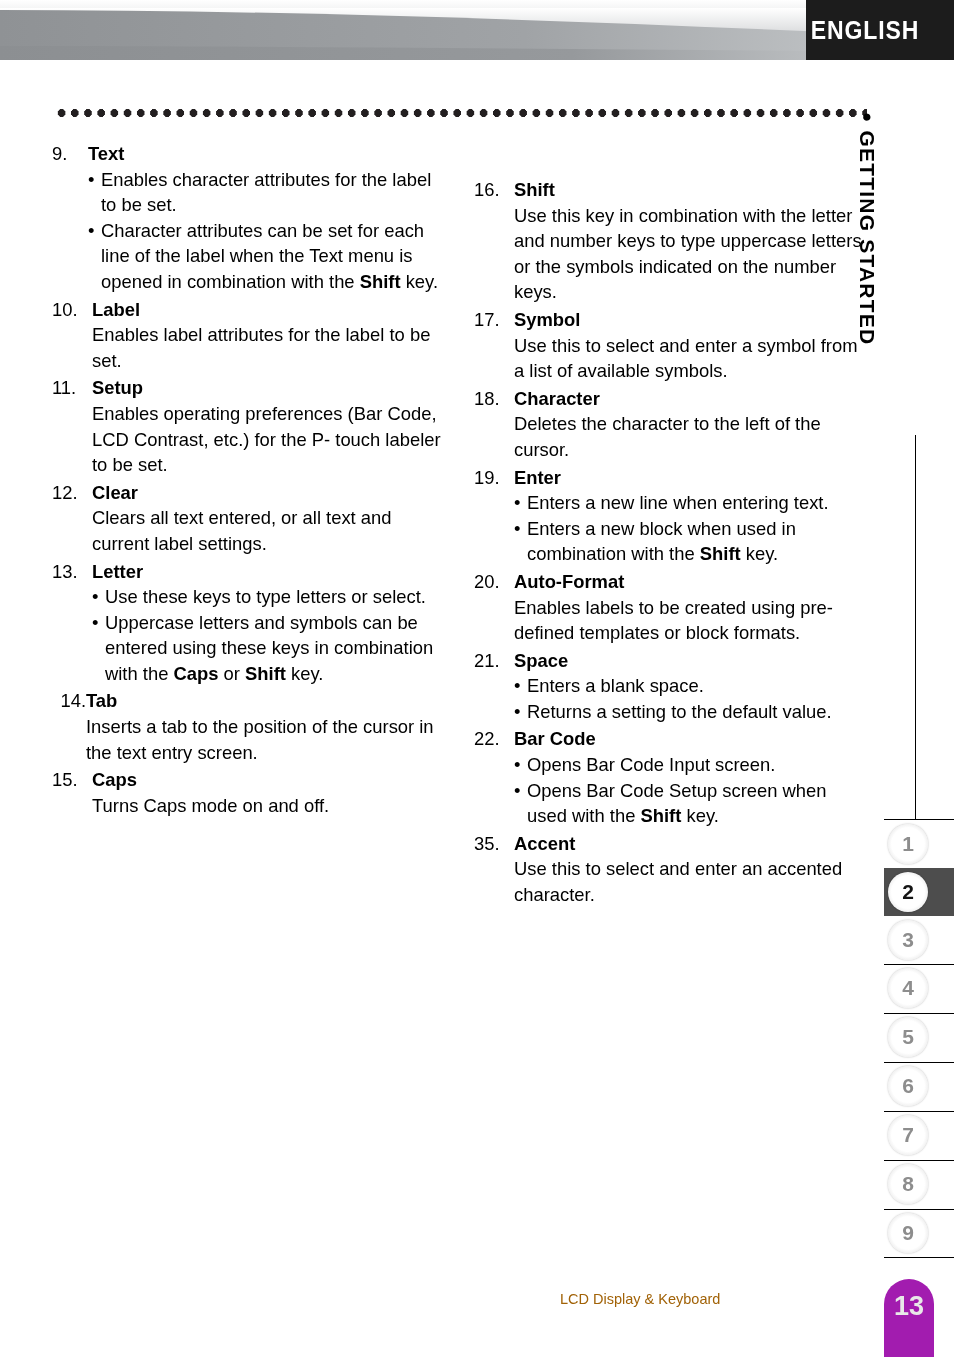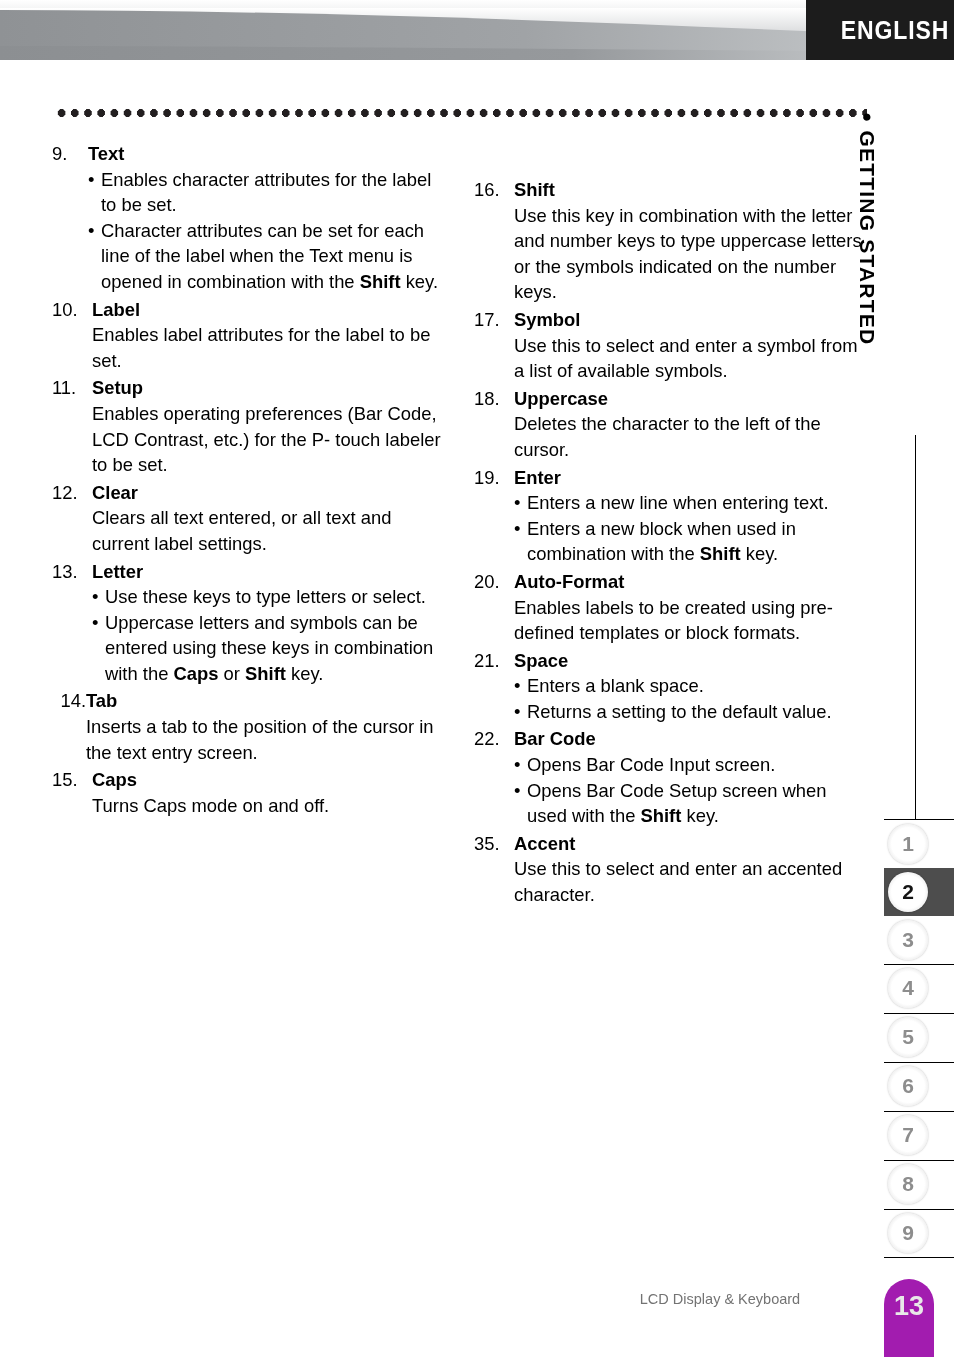--- a/index.html
+++ b/index.html
@@ -10,21 +10,21 @@
     color:#000;
     overflow:hidden;
   }
 
   
   #banner{position:absolute;left:0;top:0;width:954px;height:60px;overflow:hidden;}
   #banner svg{display:block;}
 
   #lang-box{
     position:absolute;right:0;top:0;width:148px;height:60px;
-    background:#1c1c1c;display:flex;align-items:center;justify-content:flex-end;
+    background:#1c1c1c;display:flex;align-items:center;justify-content:flex-start;
   }
   #lang-box span{
     color:#fff;font-weight:bold;font-size:25px;letter-spacing:1px;
     transform:scaleX(0.92);font-family:"Liberation Sans",sans-serif;
   }
 
   
   #dots{
     position:absolute;left:55px;top:109px;width:812px;height:8px;
     background-image:radial-gradient(circle closest-side,#231f20 99%,transparent 100%);
@@ -71,21 +71,21 @@
     box-shadow:0 0 2px rgba(0,0,0,0.30);
     display:flex;align-items:center;justify-content:center;
   }
   .tab .circle span{font-weight:bold;font-size:21px;color:#8d8d8d;}
   .tab.active{background:#4d4d4d;}
   .tab.active .circle span{color:#141414;}
 
   
   #footer-text{
     position:absolute;left:560px;top:1291px;width:320px;
-    text-align:center;font-size:14.5px;color:#737373;
+    text-align:left;font-size:14.5px;color:#a16207;
   }
   #page-tab{
     position:absolute;left:884px;top:1279px;width:50px;height:78px;
     background:#a21caf;border-top-left-radius:25px;border-top-right-radius:25px;
   }
   #page-tab span{
     position:absolute;left:0;top:12px;width:50px;text-align:center;
     color:#e8e8e8;font-weight:bold;font-size:27px;
   }
 </style>
@@ -252,21 +252,21 @@
       <p class="para">
         <span>Use this to select and enter a symbol</span>
         <span>from a list of available symbols.</span>
       </p>
     </div>
   </div>
 
   <div class="item">
     <div class="num w-wide">18.</div>
     <div class="body">
-      <div class="ttl">Uppercase</div>
+      <div class="ttl">Character</div>
       <p class="para">
         <span>Deletes the character to the left of the</span>
         <span>cursor.</span>
       </p>
     </div>
   </div>
 
   <div class="item">
     <div class="num w-wide">19.</div>
     <div class="body">

